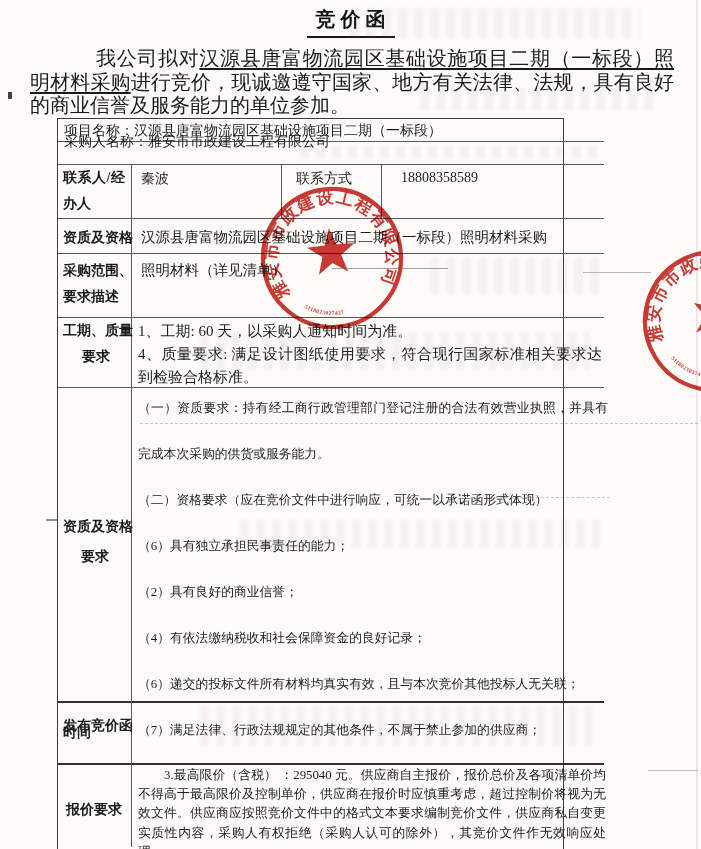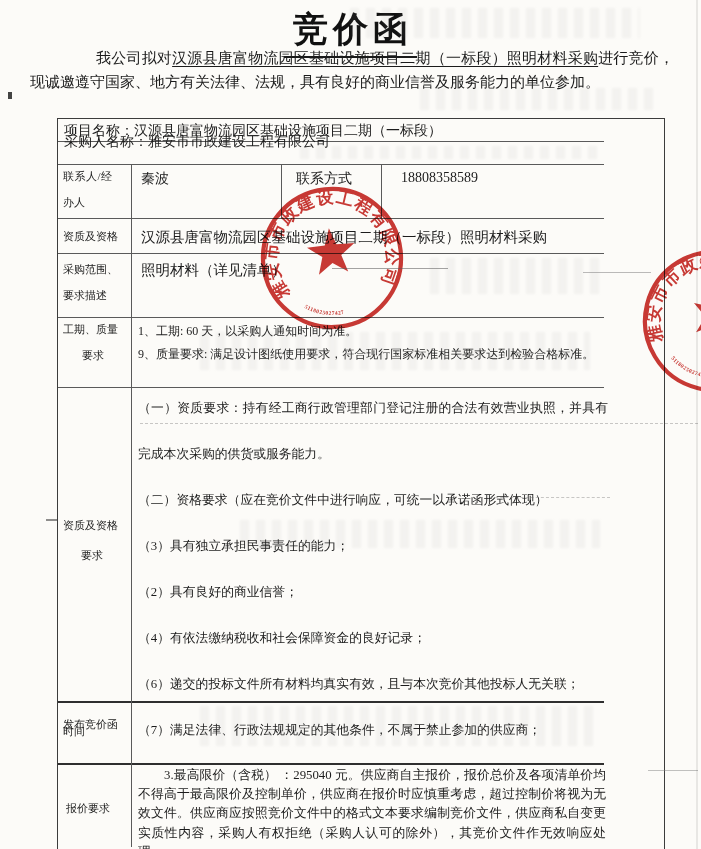--- a/index.html
+++ b/index.html
@@ -1,34 +1,34 @@
 <!DOCTYPE html>
 <html><head>
 <meta charset="utf-8">
 <style>
   html,body{margin:0;padding:0;}
   .page{position:relative;width:701px;height:849px;background:#fcfbf8;overflow:hidden;
         font-family:"Liberation Serif","DejaVu Serif",serif;color:#1c1c1c;}
   
   .title-wrap{position:absolute;left:0;top:6px;width:701px;text-align:center;}
   .doc-title{display:inline-block;font-family:"Liberation Sans","DejaVu Sans",sans-serif;
-             font-weight:700;font-size:35px;letter-spacing:5px;color:#111;
+             font-weight:700;font-size:20px;letter-spacing:5px;color:#111;
              border-bottom:2px solid #1a1a1a;padding:0 4px 3px 9px;}
   
-  .intro{position:absolute;left:30px;top:47px;width:644px;font-size:15px;line-height:23.5px;
+  .intro{position:absolute;left:30px;top:47px;width:644px;font-size:20px;line-height:23.5px;
          text-align:justify;text-indent:66px;color:#1b1b1b;}
   .intro .u{text-decoration:underline;text-underline-offset:3px;}
   
-  .tbl{position:absolute;left:57px;top:118px;width:608px;height:731px;
+  .tbl{position:absolute;left:57px;top:118px;width:507px;height:731px;
        border:1.6px solid #3c3c3c;border-bottom:none;box-sizing:border-box;}
   .hline{position:absolute;left:0;width:546px;height:1px;background:#5a5a5a;}
   .hline.bold{height:2px;background:#2f2f2f;}
   .vline{position:absolute;width:1px;background:#5a5a5a;}
   .cell{position:absolute;white-space:nowrap;font-size:14px;}
-  .lab{font-size:11px;}
+  .lab{font-size:14px;font-weight:bold;}
   .blk{position:absolute;white-space:normal;text-align:justify;}
   .u2{text-underline-offset:3px;}
   
   .stamp{position:absolute;width:150px;height:150px;mix-blend-mode:multiply;opacity:.9;}
   .stamp svg{display:block;}
   
   .dash{position:absolute;height:0;border-top:1.3px solid rgba(90,90,90,.55);}
   .dash.faint{border-top:1px dashed rgba(100,100,100,.35);}
   .ghost{position:absolute;filter:blur(1.6px);opacity:.55;
          background:repeating-linear-gradient(90deg,rgba(130,130,130,.14) 0 9px,rgba(0,0,0,0) 9px 16px);}
@@ -73,31 +73,31 @@
 
     <div class="cell lab" style="left:5px;top:110px">资质及资格</div>
     <div class="cell" style="left:83px;top:109px;font-size:14.5px">汉源县唐富物流园区基础设施项目二期（一标段）照明材料采购</div>
 
     <div class="cell lab" style="left:5px;top:143px">采购范围、</div>
     <div class="cell lab" style="left:5px;top:169px">要求描述</div>
     <div class="cell" style="left:83px;top:142px;font-size:14.5px">照明材料（详见清单）</div>
 
     <div class="cell lab" style="left:5px;top:203px">工期、质量</div>
     <div class="cell lab" style="left:24px;top:229px">要求</div>
-    <div class="blk" style="left:80px;top:201px;width:464px;font-size:12px;line-height:23px">
+    <div class="blk" style="left:80px;top:201px;width:464px;font-size:15px;line-height:23px">
       <div>1、工期: 60 天，以采购人通知时间为准。</div>
-      <div>9、质量要求: 满足设计图纸使用要求，符合现行国家标准相关要求达到检验合格标准。</div>
+      <div>4、质量要求: 满足设计图纸使用要求，符合现行国家标准相关要求达到检验合格标准。</div>
     </div>
 
     <div class="cell lab" style="left:5px;top:399px">资质及资格</div>
     <div class="cell lab" style="left:23px;top:429px">要求</div>
     <div class="blk" style="left:80px;top:266px;width:470px;font-size:12.8px;line-height:46px">
       <div>（一）资质要求：持有经工商行政管理部门登记注册的合法有效营业执照，并具有完成本次采购的供货或服务能力。</div>
       <div>（二）资格要求（应在竞价文件中进行响应，可统一以承诺函形式体现）</div>
-      <div>（3）具有独立承担民事责任的能力；</div>
+      <div>（6）具有独立承担民事责任的能力；</div>
       <div>（2）具有良好的商业信誉；</div>
       <div>（4）有依法缴纳税收和社会保障资金的良好记录；</div>
       <div>（6）递交的投标文件所有材料均真实有效，且与本次竞价其他投标人无关联；</div>
       <div>（7）满足法律、行政法规规定的其他条件，不属于禁止参加的供应商；</div>
     </div>
 
     <div class="cell lab" style="left:5px;top:598px">发布竞价函</div>
     <div class="cell lab" style="left:5px;top:605px">时间</div>
 
     <div class="cell lab" style="left:8px;top:682px">报价要求</div>

